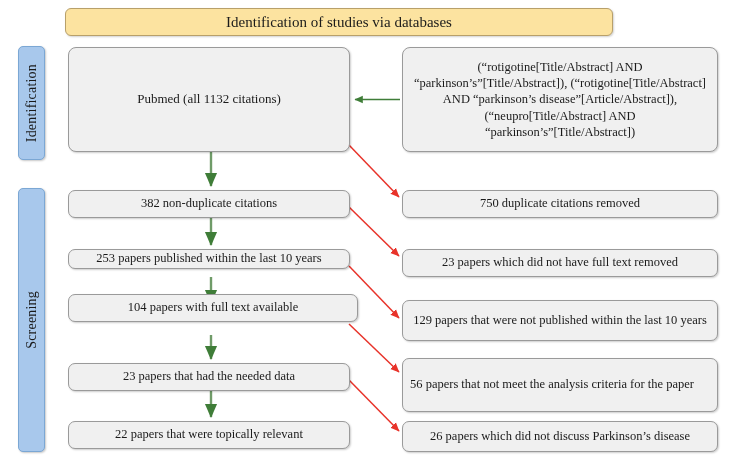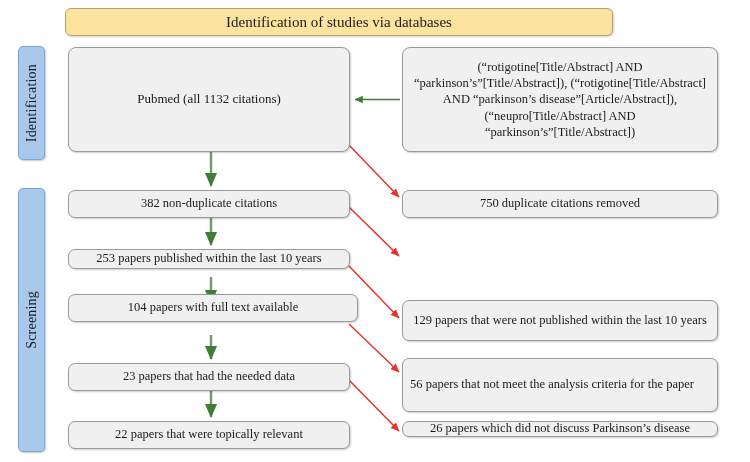--- a/index.html
+++ b/index.html
@@ -98,21 +98,21 @@
   #node-l1 { left: 68px; top: 190px; width: 282px; height: 28px; }
   #node-l2 { left: 68px; top: 249px; width: 282px; height: 20px; }
   #node-l3 { left: 68px; top: 294px; width: 290px; height: 28px; }
   #node-l4 { left: 68px; top: 363px; width: 282px; height: 28px; }
   #node-l5 { left: 68px; top: 421px; width: 282px; height: 28px; }
 
   #node-r1 { left: 402px; top: 190px; width: 316px; height: 28px; }
   #node-r2 { left: 402px; top: 249px; width: 316px; height: 28px; }
   #node-r3 { left: 402px; top: 300px; width: 316px; height: 41px; }
   #node-r4 { left: 402px; top: 358px; width: 316px; height: 54px; }
-  #node-r5 { left: 402px; top: 421px; width: 316px; height: 16px; }
+  #node-r5 { left: 402px; top: 421px; width: 316px; height: 31px; }
 </style>
 </head>
 <body>
 
 <div id="diagram">
 
   <svg id="connectors" viewBox="0 0 750 462" xmlns="http://www.w3.org/2000/svg">
     <defs>
       <marker id="arrow-green" markerWidth="7" markerHeight="7" refX="5.6" refY="3" orient="auto" markerUnits="strokeWidth">
         <path d="M0,0.4 L6,3 L0,5.6 z" fill="#3f7d38"></path>
@@ -189,20 +189,23 @@
   <div class="node" id="node-l4">
     <span>23 papers that had the needed data</span>
   </div>
   <div class="node" id="node-l5">
     <span>22 papers that were topically relevant</span>
   </div>
 
   <div class="node" id="node-r1">
     <span>750 duplicate citations removed</span>
   </div>
+  <div class="node" id="node-r2">
+    <span>23 papers which did not have full text removed</span>
+  </div>
   <div class="node" id="node-r3">
     <span>129 papers that were not published within the last 10 years</span>
   </div>
   <div class="node left-align" id="node-r4">
     <span>56 papers that not meet the analysis criteria for the paper</span>
   </div>
   <div class="node" id="node-r5">
     <span>26 papers which did not discuss Parkinson’s disease</span>
   </div>
 

